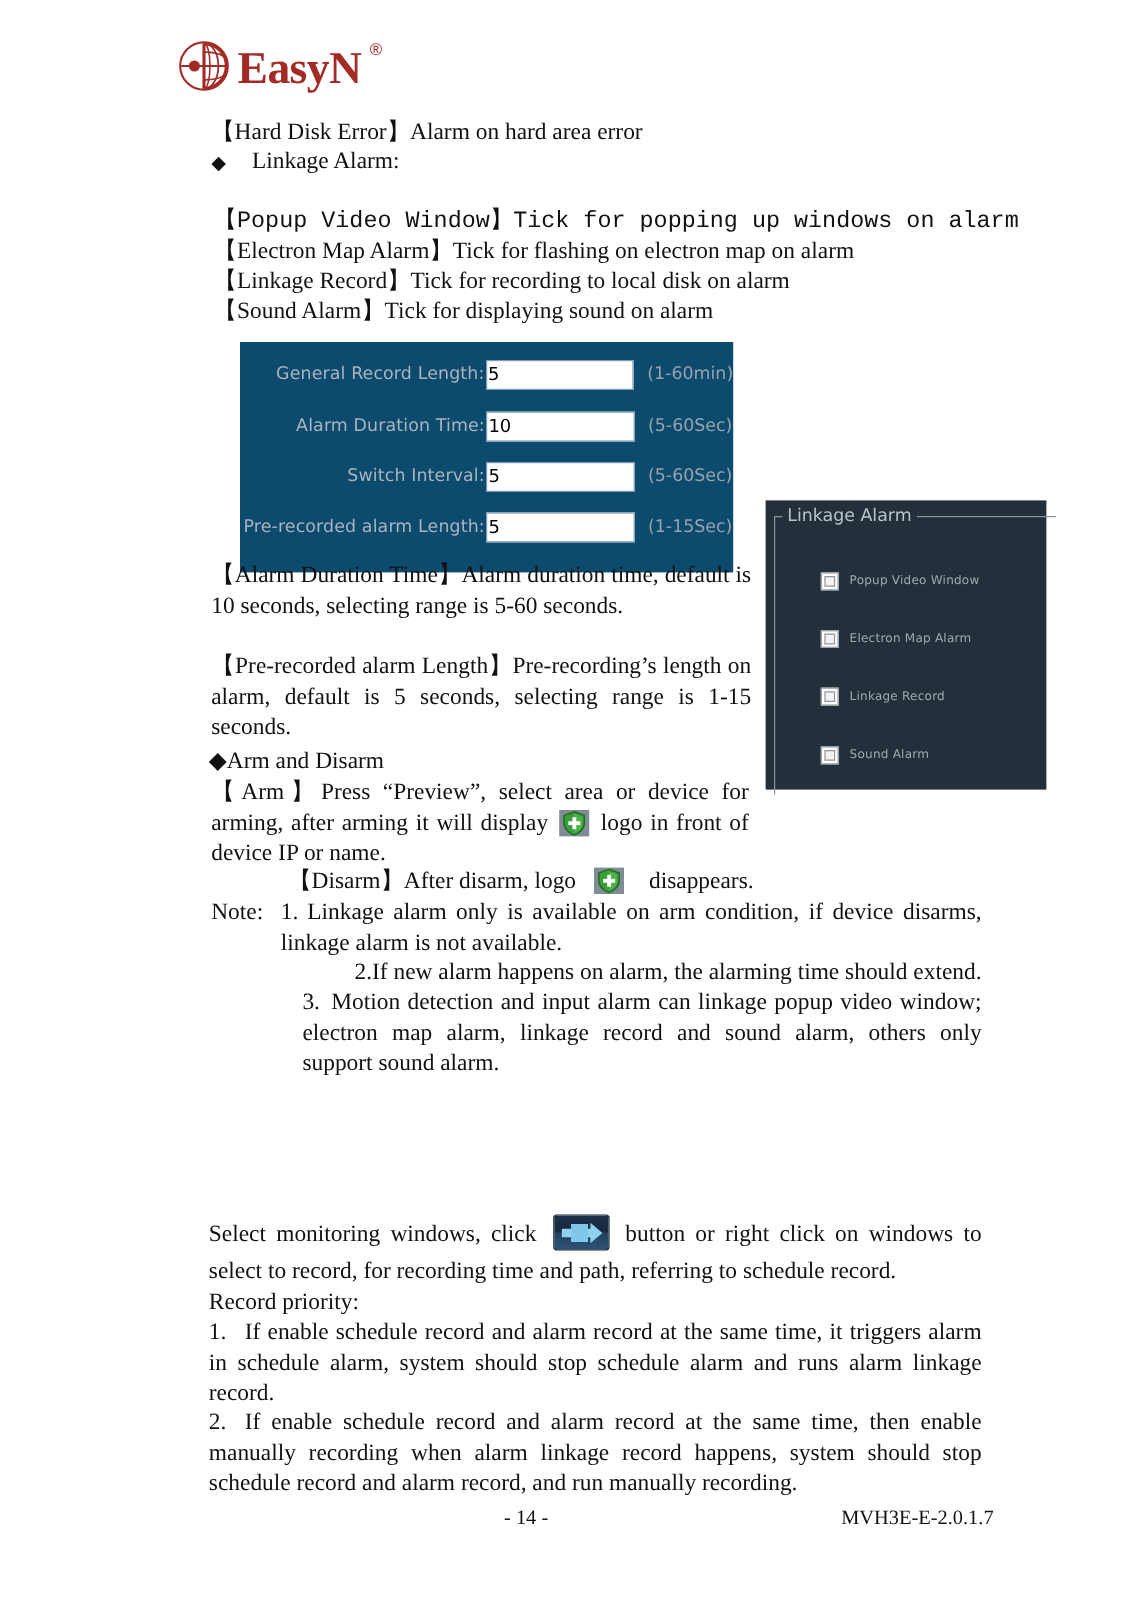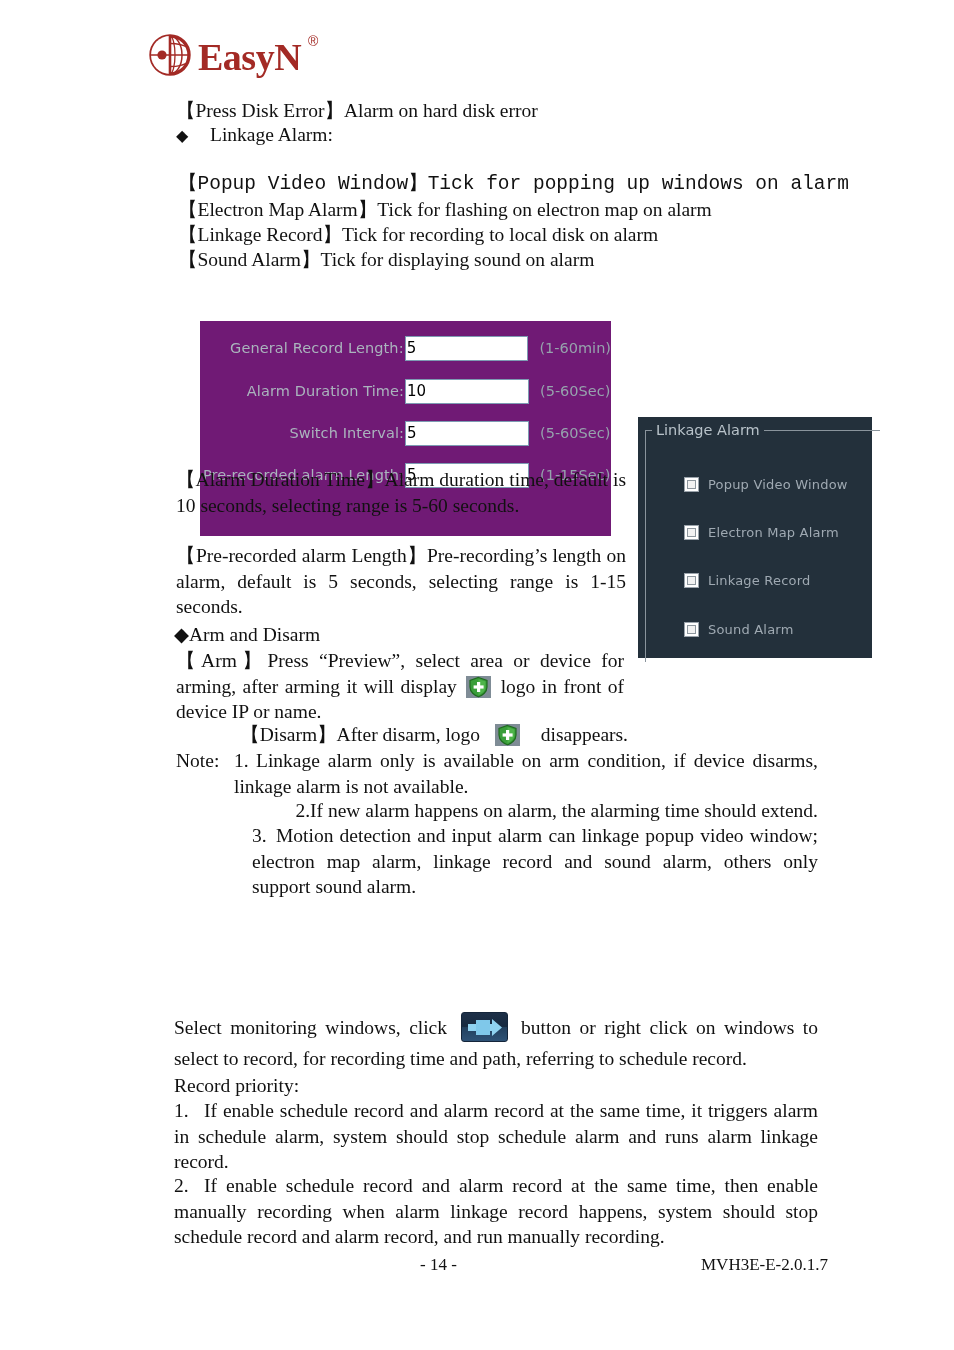--- a/index.html
+++ b/index.html
@@ -47,23 +47,22 @@
     line-height: 25.5px;
     color: #111;
     text-align: justify;
   }
   .para.nojust { text-align: right; }
 
   
   .settings-panel {
     position: absolute;
     left: 200px; top: 285px;
-    width: 411px; height: 215px;
-    background: #701a75;
-    margin-top: 36px;
+    width: 411px; height: 192px;
+    background: #0c4a6e;
   }
   .field-row {
     position: absolute;
     left: 0; width: 411px;
     height: 28px;
     display: flex; align-items: center;
     font-family: "DejaVu Sans", "Liberation Sans", sans-serif;
   }
   .field-label {
     width: 205px;
@@ -125,21 +124,21 @@
   }
   .cb-box {
     width: 15px; height: 15px;
     background: #f2f2f2;
     border: 1px solid #9aa3ab;
     box-shadow: inset 0 0 0 2px #ffffff, inset 0 0 0 3px #8e979e;
     flex: none;
   }
   .cb-label {
     color: #9fa9b2;
-    font-size: 13px;
+    font-size: 10px;
     padding-left: 9px;
     white-space: nowrap;
     letter-spacing: .2px;
   }
 
   
   .shield-icon {
     display: inline-block;
     width: 25px; height: 22px;
     vertical-align: -5px;
@@ -189,21 +188,21 @@
       <path d="M22 3 A5 19 0 0 1 22 41" stroke="#a32a25" stroke-width="1.3" fill="none"></path>
       <path d="M22 10.5 A22 11 0 0 1 39.2 14.2" stroke="#a32a25" stroke-width="1.4" fill="none"></path>
       <path d="M22 33.5 A22 11 0 0 0 39.2 29.8" stroke="#a32a25" stroke-width="1.4" fill="none"></path>
       <path d="M3.6 17 A30 22 0 0 1 22 3" stroke="#a32a25" stroke-width="0" fill="none"></path>
     </svg>
   </span>
   <span class="logo-text">EasyN</span>
   <span class="logo-reg">®</span>
 </div>
 
-<div class="doc-line" style="left:176px; top:98px;">【Press Disk Error】Alarm on hard disk error</div>
+<div class="doc-line" style="left:176px; top:98px;">【Hard Disk Error】Alarm on hard area error</div>
 
 <div class="doc-line" style="left:176px; top:123px; font-family:'DejaVu Sans',sans-serif; font-size:16px;">◆</div>
 <div class="doc-line" style="left:210px; top:122px;">Linkage Alarm:</div>
 
 <div class="doc-line" style="left:178px; top:172px;font-family:Liberation Mono, monospace;">【Popup Video Window】Tick for popping up windows on alarm</div>
 <div class="doc-line" style="left:178px; top:197px;">【Electron Map Alarm】Tick for flashing on electron map on alarm</div>
 <div class="doc-line" style="left:178px; top:222px;">【Linkage Record】Tick for recording to local disk on alarm</div>
 <div class="doc-line" style="left:178px; top:247px;">【Sound Alarm】Tick for displaying sound on alarm</div>
 
 <div class="settings-panel">

